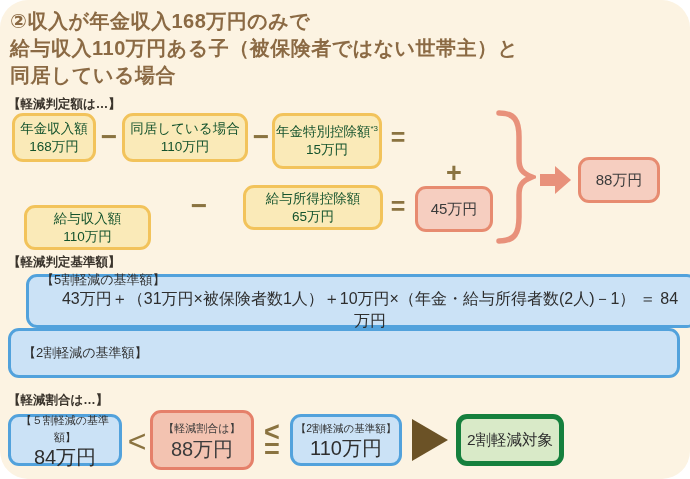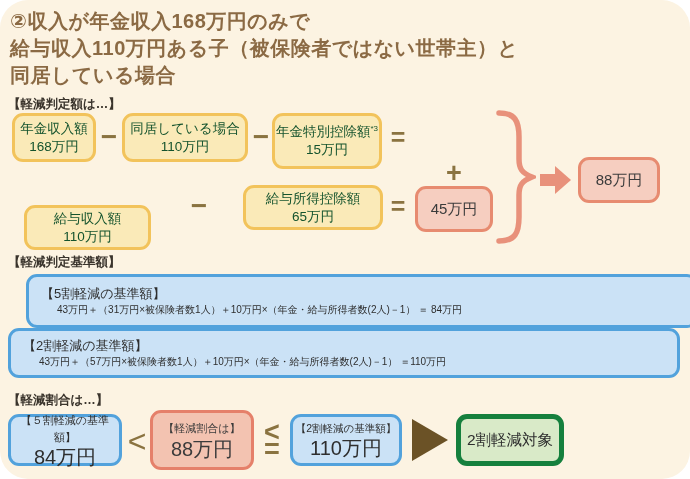--- a/index.html
+++ b/index.html
@@ -17,21 +17,21 @@
   .ybox { background:#faeab8; border:3px solid #f2c35b; color:#14532d; font-size:13.5px; line-height:1.32; }
   .pbox { background:#f6cec0; border:3px solid #e78b70; color:#3b3b3b; font-size:15px; }
   .bbox { background:#cbe2f6; border:3px solid #52a2dc; color:#2e2e2e; }
   .gbox { background:#d9eac8; border:5px solid #15803d; color:#2e2e2e; font-size:15.5px; }
 
   .op { position:absolute; color:#8a7340; font-weight:bold; text-align:center; }
   .sup { font-size:8px; vertical-align:super; }
 
   .formula-box { align-items:flex-start; justify-content:center; padding:4px 12px; }
   .formula-box .f-title { font-size:13px; line-height:1.35; }
-  .formula-box .f-line { font-size:10px; line-height:1.35; padding-left:16px; }
+  .formula-box .f-line { font-size:16px; line-height:1.35; padding-left:16px; }
 
   .cmp-box { padding-top:2px; }
   .cmp-box .b-title { font-size:11px; line-height:1.5; }
   .cmp-box .b-value { font-size:20px; line-height:1.25; }
 
   .lte-stack { position:absolute; display:flex; flex-direction:column; align-items:center;
                color:#8a7340; font-weight:bold; }
   .lte-stack span { line-height:0.62; font-size:27px; }
 
   .brace-svg { position:absolute; }
@@ -100,21 +100,20 @@
 
   <div class="seclabel" style="left:8px; top:254px;">【軽減判定基準額】</div>
 
   <div class="box bbox formula-box" style="left:26px; top:274px; width:672px; height:54px;">
     <div class="f-title">【5割軽減の基準額】</div>
     <div class="f-line">43万円＋（31万円×被保険者数1人）＋10万円×（年金・給与所得者数(2人)－1） ＝ 84万円</div>
   </div>
 
   <div class="box bbox formula-box" style="left:8px; top:328px; width:672px; height:50px;">
     <div class="f-title">【2割軽減の基準額】</div>
-    <div class="f-line">43万円＋（57万円×被保険者数1人）＋10万円×（年金・給与所得者数(2人)－1） ＝110万円</div>
   </div>
 
   <div class="seclabel" style="left:8px; top:392px;">【軽減割合は…】</div>
 
   <div class="box bbox cmp-box" style="left:8px; top:414px; width:114px; height:52px;">
     <div class="b-title">【５割軽減の基準額】</div>
     <div class="b-value">84万円</div>
   </div>
 
   <div class="op" style="left:123px; top:423px; width:28px; font-size:32px; font-weight:normal;">&lt;</div>

